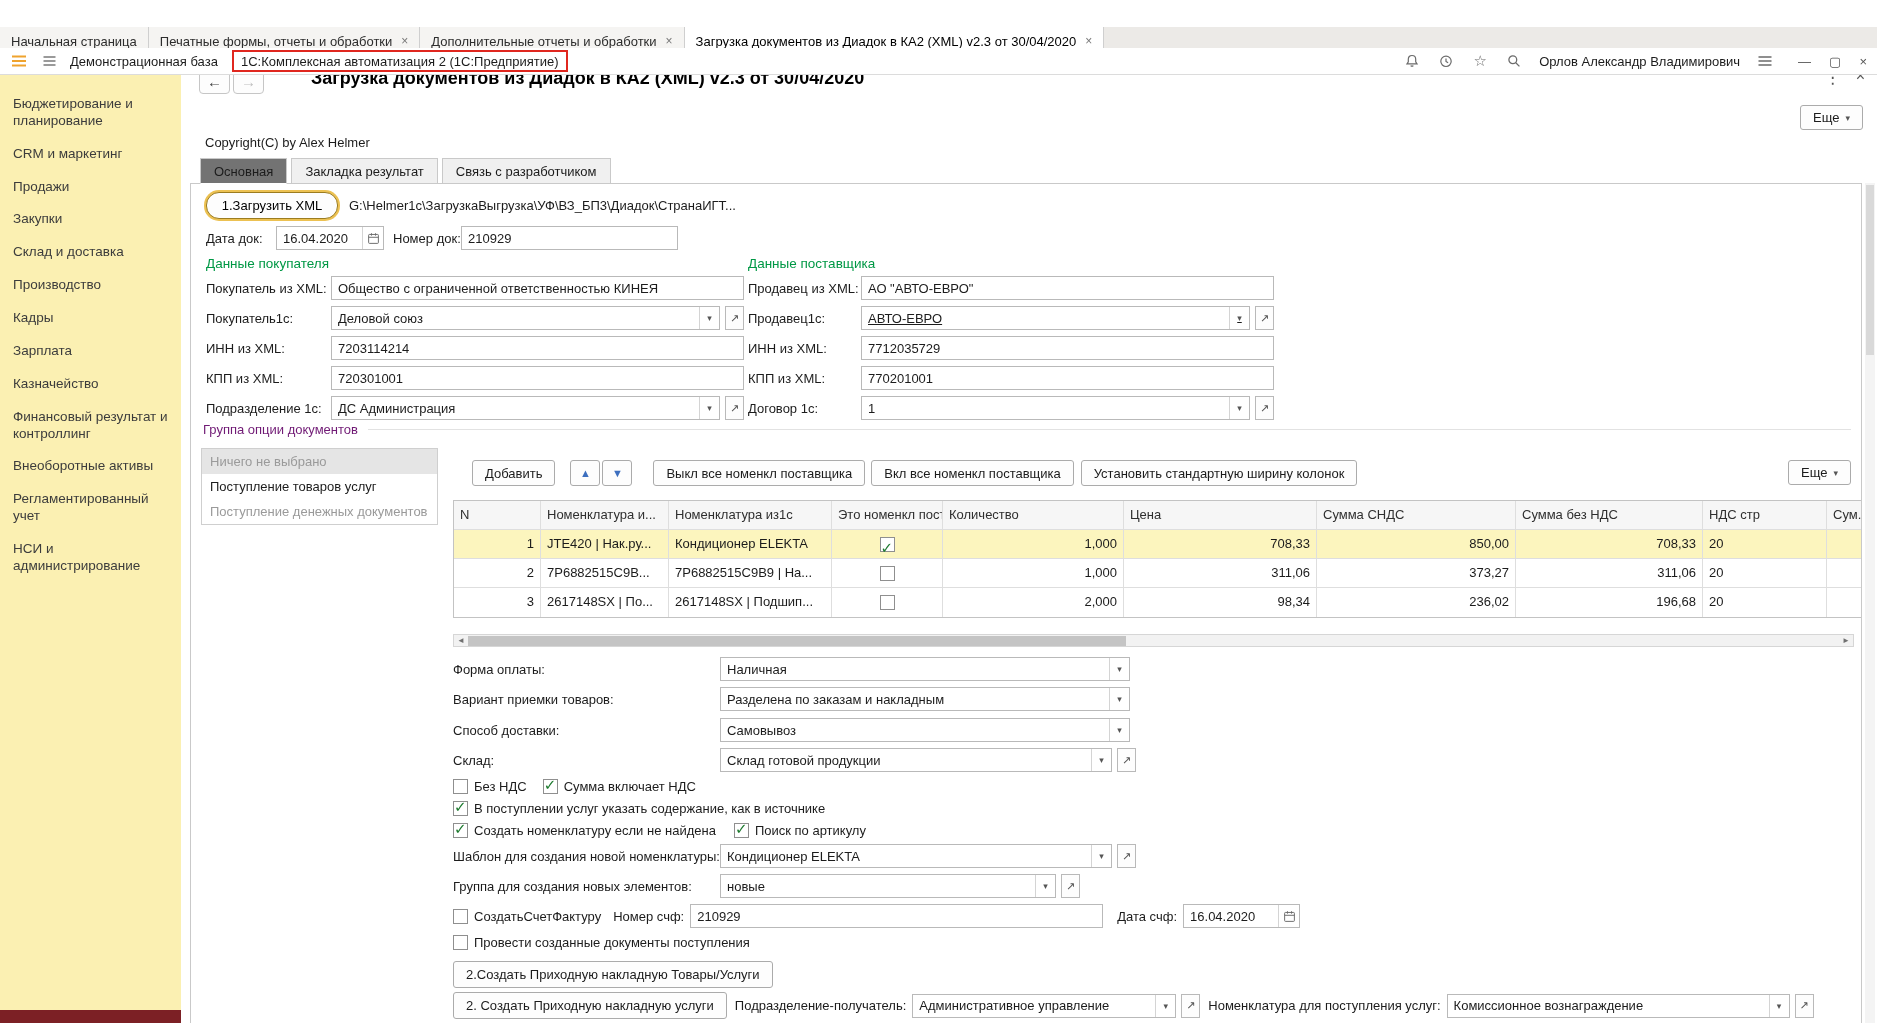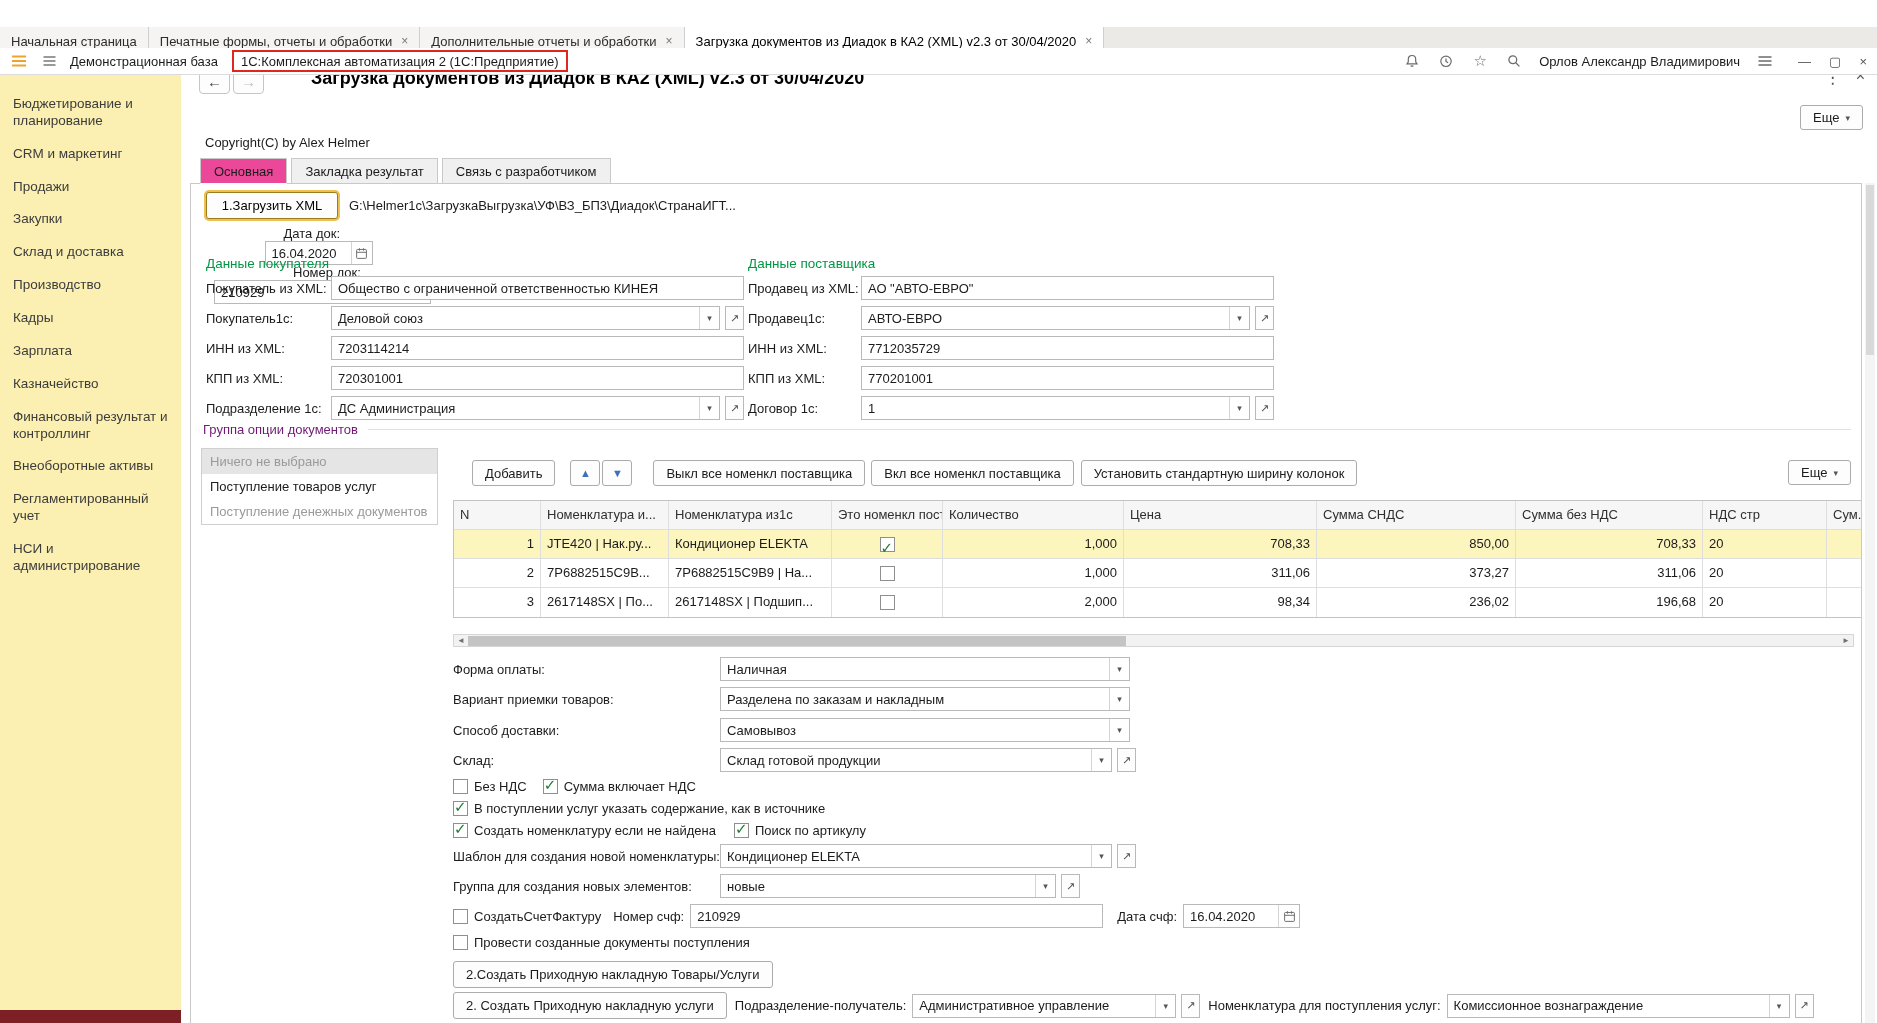--- a/index.html
+++ b/index.html
@@ -37,38 +37,38 @@
   .head-more { position:absolute; right:36px; top:12px; font-size:17px; color:#555; cursor:pointer; }
   .head-close { position:absolute; right:12px; top:12px; font-size:16px; color:#555; cursor:pointer; }
   .copyright { position:absolute; left:24px; top:80px; font-size:13px; color:#1c1c1c; }
 
   .btn { height:26px; border:1px solid #ababab; border-radius:3px; background:#fdfdfd; padding:0 12px; font-size:13px; font-family:inherit; display:inline-flex; align-items:center; justify-content:center; cursor:pointer; color:#1c1c1c; white-space:nowrap; }
   .btn .carat { margin-left:6px; font-size:9px; color:#555; }
   .btn-esche-top { position:absolute; right:14px; top:50px; height:25px; }
 
   .ftabs { position:absolute; left:19px; top:103px; display:flex; z-index:5; }
   .ftab { height:26px; display:flex; align-items:center; padding:0 13px; border:1px solid #c9c9c9; margin-right:4px; background:#f0f0f0; font-size:13px; cursor:pointer; }
-  .ftab.active { background:#ec4899; border-bottom-color:#fff; position:relative; z-index:6; }
+  .ftab.active { background:#737373; border-bottom-color:#fff; position:relative; z-index:6; }
 
   .panel { position:absolute; left:9px; top:128px; width:1672px; height:841px; border:1px solid #c9c9c9; border-bottom:none; background:#fff; overflow:hidden; }
   .vscroll { position:absolute; right:2px; top:128px; bottom:0; width:10px; background:#f4f4f4; }
   .vs-thumb { position:absolute; top:2px; left:1px; width:8px; height:170px; background:#d9d9d9; }
 
   .prow { position:absolute; display:flex; align-items:center; height:24px; }
   .lbl { font-size:13px; color:#1c1c1c; white-space:nowrap; flex:none; }
   .green-h { position:absolute; font-size:13.5px; color:#009845; white-space:nowrap; }
 
   .tinput { height:24px; border:1px solid #b9b9b9; background:#fff; padding:0 6px; font-size:13px; font-family:inherit; color:#1c1c1c; outline:none; flex:none; }
   .iwrap { display:flex; align-items:stretch; height:24px; border:1px solid #b9b9b9; background:#fff; flex:none; }
   .iwrap input { border:none; outline:none; flex:1; min-width:0; padding:0 6px; font-size:13px; font-family:inherit; background:transparent; color:#1c1c1c; }
   .dd-btn { width:20px; border-left:1px solid #d4d4d4; display:flex; align-items:center; justify-content:center; color:#555; font-size:9px; cursor:pointer; flex:none; }
   .cal-btn { width:21px; border-left:1px solid #d4d4d4; display:flex; align-items:center; justify-content:center; cursor:pointer; flex:none; }
   .open-btn { width:19px; height:24px; margin-left:5px; border:1px solid #b9b9b9; background:#fdfdfd; display:flex; align-items:center; justify-content:center; color:#555; font-size:11px; cursor:pointer; flex:none; }
 
-  .load-btn { height:27px; min-width:132px; border:1px solid #9b7c1f; border-radius:3px; background:#fdfdfd; font-size:13px; font-family:inherit; cursor:pointer; box-shadow:0 0 0 2px #ecc152; }
+  .load-btn { height:27px; min-width:132px; border:1px solid #9b7c1f; border-radius:13px; background:#fdfdfd; font-size:13px; font-family:inherit; cursor:pointer; box-shadow:0 0 0 2px #ecc152; }
 
   .group-row { position:absolute; left:12px; top:238px; width:1648px; display:flex; align-items:center; }
   .group-lbl { color:#701a75; font-size:13px; white-space:nowrap; }
   .group-line { flex:1; height:1px; background:#e2e2e2; margin-left:10px; }
 
   .list-box { position:absolute; left:10px; top:264px; width:237px; border:1px solid #cfcfcf; background:#fff; }
   .list-item { height:25px; display:flex; align-items:center; padding:0 8px; font-size:13px; color:#9a9a9a; cursor:pointer; white-space:nowrap; overflow:hidden; }
   .list-item.dim-bg { background:#e5e5e5; }
   .list-item.selected { color:#1c1c1c; }
 
@@ -213,21 +213,21 @@
       <div class="vs-thumb"></div>
     </div>
 
     <div class="panel">
 
       <div class="prow" style="left:15px;top:8px;height:27px;gap:11px;">
         <button class="load-btn">1.Загрузить XML</button>
         <span class="lbl">G:\Helmer1c\ЗагрузкаВыгрузка\УФ\ВЗ_БП3\Диадок\СтранаИГТ...</span>
       </div>
 
-      <div class="prow" style="left:15px;top:42px;flex-direction:column;">
+      <div class="prow" style="left:15px;top:42px;">
         <span class="lbl" style="width:70px;">Дата док:</span>
         <span class="iwrap" style="width:108px;">
           <input value="16.04.2020" style="">
           <span class="cal-btn">
             <svg width="13" height="13" viewBox="0 0 16 16" fill="none" stroke="#6b6b6b" stroke-width="1.2">
                 <rect x="2" y="3" width="12" height="11" rx="1"></rect>
                 <path d="M2 6.5h12M5.5 1.5v3M10.5 1.5v3"></path>
               </svg>
           </span>
         </span>
@@ -266,21 +266,21 @@
         </span>
         <span class="open-btn">↗</span>
       </div>
 
       <div class="prow" style="left:557px;top:92px;">
         <span class="lbl" style="width:113px;">Продавец из XML:</span>
         <input class="tinput" style="width: 413px;" value="АО &quot;АВТО-ЕВРО&quot;">
       </div>
       <div class="prow" style="left:557px;top:122px;">
         <span class="lbl" style="width:113px;">Продавец1с:</span>
-        <span class="iwrap" style="width:389px;">
+        <span class="iwrap" style="width:389px;text-decoration:underline;">
           <input value="АВТО-ЕВРО" style="">
           <span class="dd-btn">▾</span>
         </span>
         <span class="open-btn">↗</span>
       </div>
       <div class="prow" style="left:557px;top:152px;">
         <span class="lbl" style="width:113px;">ИНН из XML:</span>
         <input class="tinput" style="width: 413px;" value="7712035729">
       </div>
       <div class="prow" style="left:557px;top:182px;">

